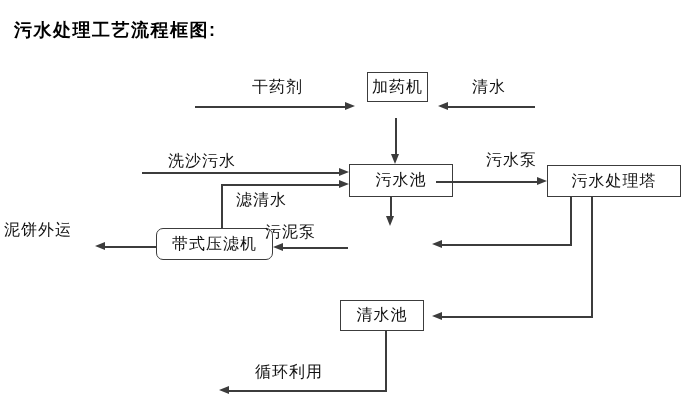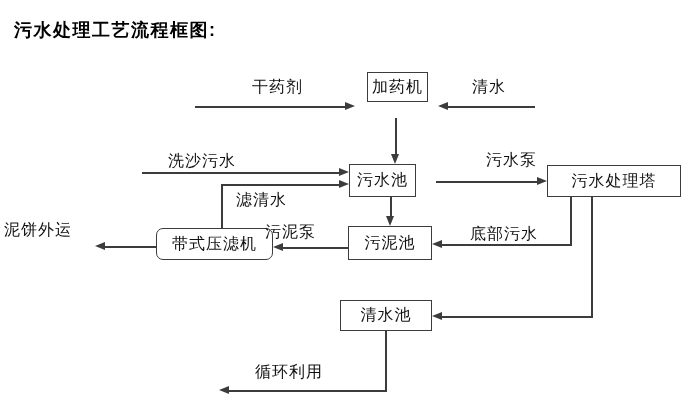--- a/index.html
+++ b/index.html
@@ -47,37 +47,34 @@
 <body>
 
 <div class="canvas">
 
   <div class="title">污水处理工艺流程框图:</div>
 
   <div class="node" style="left:355px;top:72px;width:61px;height:30px;margin-left:12px;">
     <span>加药机</span>
   </div>
 
-  <div class="node" style="left:349px;top:164px;width:67px;height:33px;">
+  <div class="node" style="left:349px;top:164px;width:104px;height:33px;">
     <span>污水池</span>
   </div>
 
   <div class="node" style="left:547px;top:165px;width:134px;height:32px;">
     <span>污水处理塔</span>
   </div>
 
-  <div class="node" style="left:348px;top:226px;width:84px;height:34px;">
-    <span>污泥池</span>
-  </div>
 
   <div class="node" style="left:156px;top:228px;width:117px;height:32px;border-radius:7px;">
     <span>带式压滤机</span>
   </div>
 
-  <div class="node" style="left:340px;top:300px;width:92px;height:31px;">
+  <div class="node" style="left:340px;top:300px;width:84px;height:31px;">
     <span>清水池</span>
   </div>
 
   <div class="hline" style="left:195px;top:106px;width:151px;"></div>
   <div class="ar ar-r" style="left:345px;top:102px;"></div>
   <div class="edge-label" style="left:252px;top:77px;text-align:right;">干药剂</div>
 
   <div class="hline" style="left:447px;top:106px;width:88px;"></div>
   <div class="ar ar-l" style="left:438px;top:102px;"></div>
   <div class="edge-label" style="left:472px;top:77px;">清水</div>
@@ -97,21 +94,20 @@
   <div class="hline" style="left:436px;top:181px;width:102px;"></div>
   <div class="ar ar-r" style="left:537px;top:177px;"></div>
   <div class="edge-label" style="left:461px;top:150px;margin-left:25px;">污水泵</div>
 
   <div class="vline" style="left:390px;top:197px;height:21px;"></div>
   <div class="ar ar-d" style="left:386px;top:216px;"></div>
 
   <div class="vline" style="left:570px;top:196px;height:49px;"></div>
   <div class="hline" style="left:441px;top:244px;width:131px;"></div>
   <div class="ar ar-l" style="left:432px;top:240px;"></div>
-  <div class="edge-label" style="left:470px;top:224px;">底部污水</div>
 
   <div class="vline" style="left:591px;top:196px;height:122px;"></div>
   <div class="hline" style="left:441px;top:316px;width:152px;"></div>
   <div class="ar ar-l" style="left:432px;top:312px;"></div>
 
   <div class="hline" style="left:282px;top:247px;width:66px;"></div>
   <div class="ar ar-l" style="left:273px;top:243px;"></div>
   <div class="edge-label" style="left:265px;top:222px;font-family:Liberation Serif, serif;">污泥泵</div>
 
   <div class="hline" style="left:104px;top:246px;width:52px;"></div>

